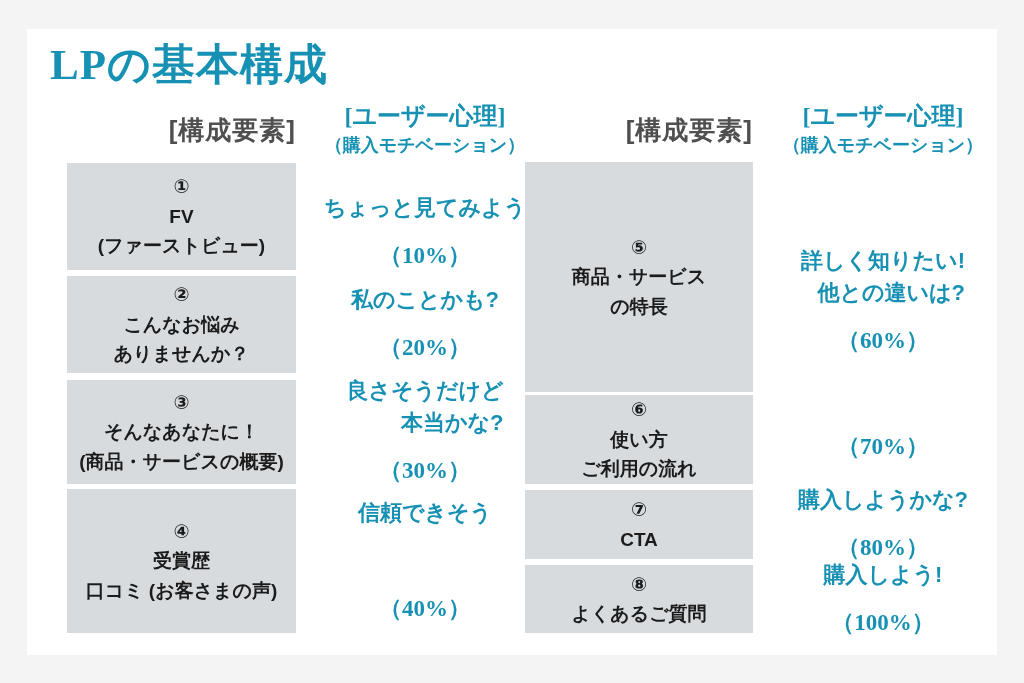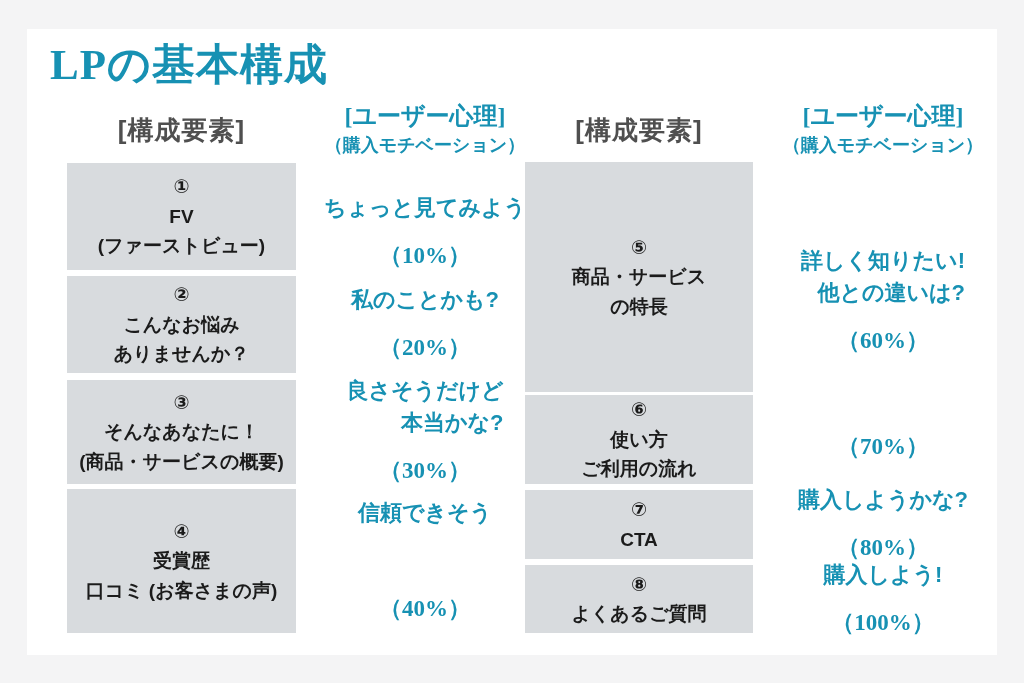--- a/index.html
+++ b/index.html
@@ -21,21 +21,21 @@
     position:absolute;left:27px;top:29px;width:970px;height:626px;
     background:var(--card-bg);
   }
   .title{
     position:absolute;left:23px;top:12px;
     font-family:"Liberation Serif","DejaVu Serif",serif;
     font-weight:bold;font-size:43px;line-height:1.1;
     color:var(--accent);letter-spacing:1px;text-align:center;
   }
   .hdr-elem{
-    position:absolute;top:86px;text-align:center;
+    position:absolute;top:86px;text-align:right;
     font-weight:bold;font-size:26px;line-height:1.2;
     color:var(--heading-gray);letter-spacing:1px;
   }
   #hdr-elem-left{left:40px;width:229px;}
   #hdr-elem-right{left:498px;width:228px;}
   .hdr-psych{
     position:absolute;top:72px;text-align:center;
     font-family:"Liberation Serif","DejaVu Serif",serif;
     font-weight:bold;color:var(--accent);
   }

